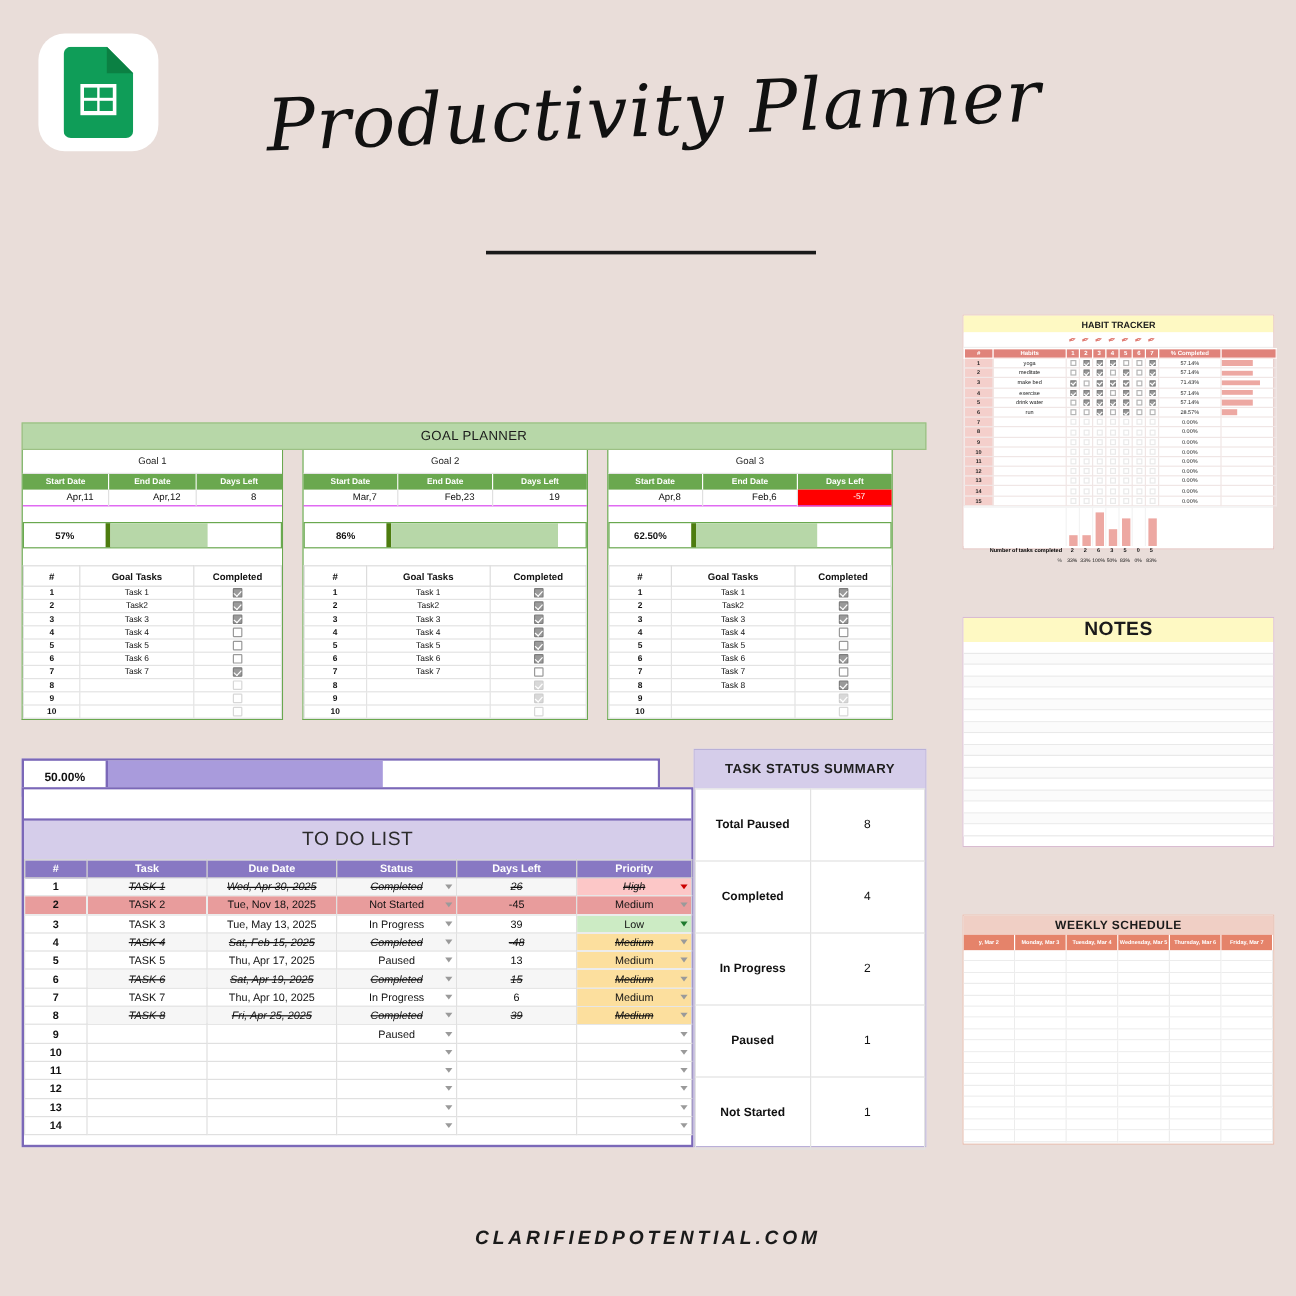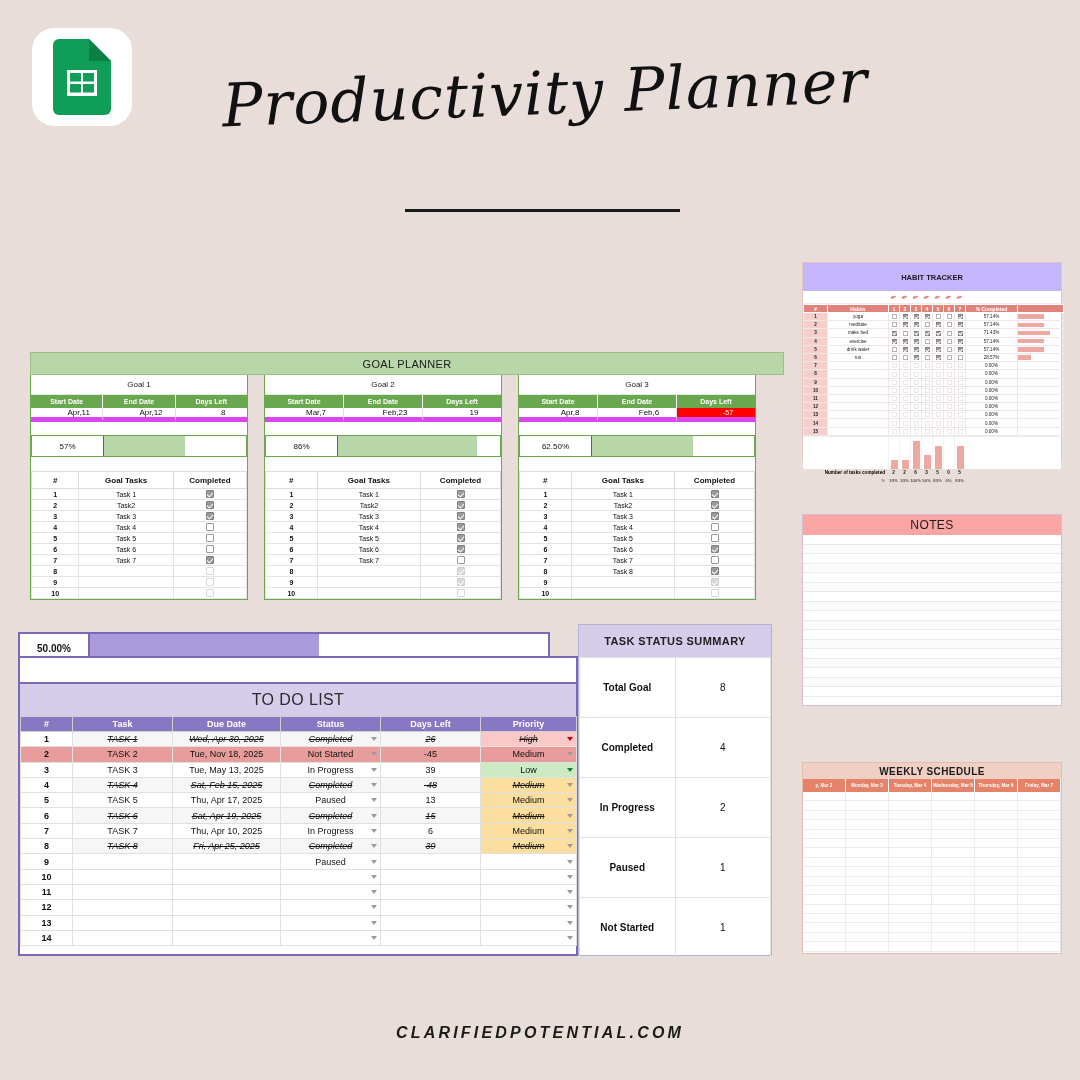--- a/index.html
+++ b/index.html
@@ -33,48 +33,48 @@
   }
   #subtitle {
     position:absolute; left:195px; top:224px; width:700px; text-align:center;
     font-size:31px; letter-spacing:1.3px; color:#111; font-weight:400;
   }
 
   
   .card { position:absolute; background:#fff; }
 
   
-  #goal-planner { left:18px; top:352px; width:754px; height:176px;margin-left:12px; }
+  #goal-planner { left:18px; top:352px; width:754px; height:176px; }
   #gp-banner {
     height:23px; background:#b7d7a8; border:1px solid #9cc084;
     display:flex; align-items:center; justify-content:center;
     font-size:11px; color:#1b1b1b; letter-spacing:.3px;
   }
   #gp-cols { display:flex; height:225px; }
   .goal-col { background:#fff; border-left:1px solid #6aa84f; border-right:1px solid #6aa84f;
               border-bottom:1px solid #6aa84f; display:flex; flex-direction:column; }
   .goal-gap { width:16px; background:#e9ddd9; }
   .goal-title { height:20px; display:flex; align-items:center; justify-content:center;
                 font-size:8px; color:#222; border-bottom:1px solid #e4e4e4; }
   .gp-dates { display:flex; width:100%; }
   .gp-dates .h {
     flex:1; height:13px; background:#6aa84f; color:#fff; font-size:7px; font-weight:bold;
     display:flex; align-items:center; justify-content:center; border-right:1px solid #fff;
   }
   .gp-dates .h:last-child { border-right:none; }
   .gp-dates .v {
     flex:1; height:14px; font-size:8px; color:#111;
     display:flex; align-items:center; justify-content:center;
-    border-right:1px solid #e0e0e0; border-bottom:5px solid #d946ef;padding-left:24px;
+    border-right:1px solid #e0e0e0; border-bottom:1px solid #d946ef;padding-left:24px;
   }
   .gp-dates .v:last-child { border-right:none; }
   .gp-dates .v.danger { background:#ff0000; color:#fff; font-size:7px; }
   .gp-spacer { height:13px; }
   .gp-prog { display:flex; height:22px; border:1px solid #6aa84f; }
-  .gp-prog .pct { width:72px; border-right:1px solid #4d7c0f; font-size:8px; font-weight:normal;
+  .gp-prog .pct { width:72px; border-right:4px solid #4d7c0f; font-size:8px; font-weight:bold;
                   display:flex; align-items:center; justify-content:center; color:#111; }
   .gp-prog .bar-wrap { flex:1; position:relative; }
   .gp-prog .bar { position:absolute; left:0; top:0; bottom:0; background:#b7d7a8; }
   .gp-spacer2 { height:14px; }
   .gtask { width:100%; border-collapse:collapse; table-layout:fixed; }
   .gtask th { background:#fff; border:1px solid #dcdcdc; height:17px; font-size:8px; color:#111; }
   .gtask td { border:1px solid #e3e3e3; height:11px; font-size:7px; color:#111; text-align:center; }
   .gtask td.num { font-weight:bold; }
   .chk { display:inline-block; width:8px; height:8px; border:1px solid #999; background:#fff;
          vertical-align:middle; position:relative; border-radius:1px; }
@@ -118,21 +118,21 @@
   
   #summary { left:578px; top:624px; width:194px; height:332px; border:1px solid #b9b0d8; }
   #sum-title { height:32px; background:#d5cdea; display:flex; align-items:center;
                justify-content:center; font-size:11px; font-weight:bold; color:#1e1e1e; letter-spacing:.4px; }
   #sum-table { width:100%; border-collapse:collapse; table-layout:fixed; }
   #sum-table td { height:60px; border:1px solid #e2e2e2; font-size:10px; text-align:center; color:#111; }
   #sum-table td.label { font-weight:bold; }
 
   
   #habit { left:802px; top:262px; width:260px; height:196px; border:1px solid #e3c4c0; }
-  #ht-title { height:28px; background:#c4b5fd; display:flex; align-items:center;
+  #ht-title { height:14px; background:#fef9c3; display:flex; align-items:center;
               justify-content:center; font-size:7.5px; font-weight:bold; color:#1b1b1b; }
   #ht-iconrow { height:13px; background:#fff; display:flex; border-bottom:1px solid #eee; }
   #ht-iconrow .pad { width:85px; }
   #ht-iconrow .ic { width:11px; display:flex; align-items:center; justify-content:center;
                     font-size:8px; color:#e07b72; transform:rotate(-20deg); }
   #ht-table { width:100%; border-collapse:collapse; table-layout:fixed; }
   #ht-table th { background:#e0837b; color:#fff; font-size:5px; height:8px; border:1px solid #fff; }
   #ht-table td { height:8.2px; font-size:4.6px; text-align:center; border:1px solid #f0e6e5; color:#222; }
   #ht-table td.idx { background:#f4cfcb; font-weight:bold; }
   #ht-table td.hab { font-size:4.6px; }
@@ -150,22 +150,22 @@
   #ht-chart .col i { display:block; width:7px; background:#eda8a2; }
   #ht-foot { display:flex; height:8px; font-size:4.6px; align-items:center; }
   #ht-foot2 { display:flex; height:8px; font-size:4.2px; align-items:center; color:#444; }
   #ht-foot .lab, #ht-foot2 .lab { width:85px; text-align:right; padding-right:3px; font-weight:bold; }
   #ht-foot2 .lab { font-weight:normal; }
   #ht-foot .c, #ht-foot2 .c { width:11px; text-align:center; font-weight:bold; color:#111; }
   #ht-foot2 .c { font-weight:normal; }
 
   
   #notes { left:802px; top:514px; width:260px; height:192px; border:1px solid #d9bcd0; }
-  #notes-title { height:20px; background:#fca5a5; display:flex; align-items:center;
-                 justify-content:center; font-size:12px; font-weight:normal; color:#1b1b1b; letter-spacing:.4px; }
+  #notes-title { height:20px; background:#fef9c3; display:flex; align-items:center;
+                 justify-content:center; font-size:16px; font-weight:bold; color:#1b1b1b; letter-spacing:.4px; }
   .note-line { height:9.5px; border-bottom:1px solid #e9e9e9; background:#fff; }
   .note-line:nth-child(even) { background:#fbfbfb; }
 
   
   #weekly { left:802px; top:762px; width:260px; height:192px; border:1px solid #e5bdb0; overflow:hidden; }
   #ws-title { height:16px; background:#f0cfc5; display:flex; align-items:center;
               justify-content:center; font-size:10px; font-weight:bold; color:#1b1b1b; letter-spacing:.4px; }
   #ws-head { display:flex; height:13px; }
   #ws-head div { flex:1; background:#e5836a; color:#fff; font-size:4.6px; font-weight:bold;
                  display:flex; align-items:center; justify-content:center; border-right:1px solid #fff;
@@ -633,21 +633,21 @@
         </tr>
       </tbody>
   </table>
 </div>
 
 <div id="summary" class="card">
   <div id="sum-title">TASK STATUS SUMMARY</div>
   <table id="sum-table">
     <tbody>
         <tr>
-          <td class="label">Total Goal</td>
+          <td class="label">Total Paused</td>
           <td>8</td>
         </tr>
         <tr>
           <td class="label">Completed</td>
           <td>4</td>
         </tr>
         <tr>
           <td class="label">In Progress</td>
           <td>2</td>
         </tr>

